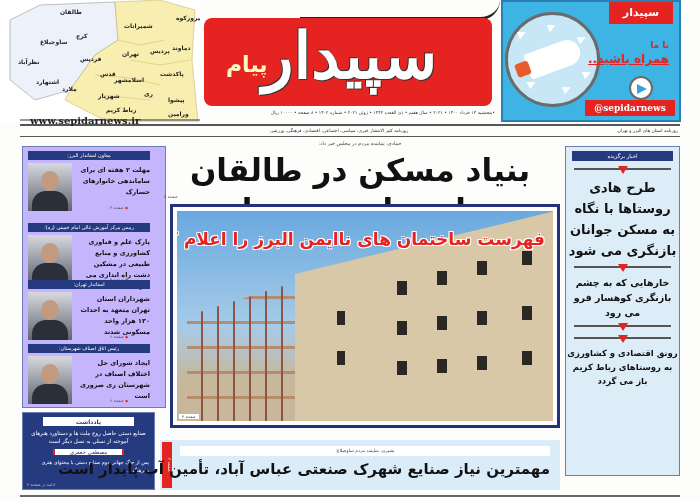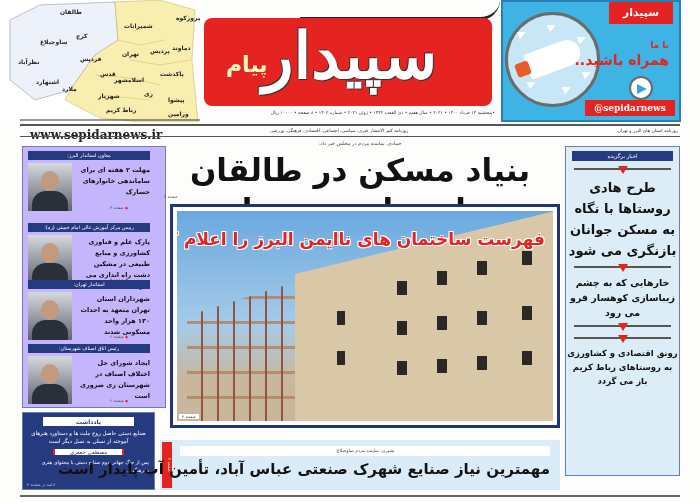--- a/index.html
+++ b/index.html
@@ -16,27 +16,27 @@
   .mast-top-curve { left: 300px; top: 0; width: 200px; height: 20px; border-bottom: 3px solid #222; border-radius: 0 0 60px 0; }
   .dateline { left: 210px; top: 110px; width: 285px; font-size: 4.5px; color: #333; text-align: right; white-space: nowrap; overflow: hidden; }
   
   .ad { left: 501px; top: 0; width: 180px; height: 122px; background: #3db4e4; border: 2px solid #2a7fb0; overflow: hidden; }
   .ad-brand { position: absolute; right: 6px; top: 0; width: 64px; height: 22px; background: #e52421; color: #fff; font-size: 11px; font-weight: bold; text-align: center; line-height: 22px; }
   .ad-circle { position: absolute; left: 2px; top: 10px; width: 95px; height: 95px; border-radius: 50%; background: #c7e7f6; border: 3px solid #6b6b6b; overflow: hidden; }
   .megaphone { position: absolute; left: 18px; top: 30px; width: 55px; height: 26px; background: #fff; transform: rotate(-20deg); border-radius: 4px 20px 20px 4px; }
   .megaphone::before { content: ""; position: absolute; left: -12px; top: 6px; width: 14px; height: 14px; background: #ea5a2b; border-radius: 3px; }
   .plane { position: absolute; width: 0; height: 0; border-left: 8px solid #fff; border-top: 4px solid transparent; border-bottom: 4px solid transparent; transform: rotate(-25deg); }
   .ad-text1 { position: absolute; right: 10px; top: 38px; color: #e52421; font-size: 9px; font-weight: bold; }
-  .ad-text2 { position: absolute; right: 10px; top: 50px; color: #e52421; font-size: 14px; font-weight: bold; }
+  .ad-text2 { position: absolute; right: 10px; top: 50px; color: #e52421; font-size: 12px; font-weight: bold; text-decoration: underline; }
   .tg-circle { position: absolute; right: 26px; top: 74px; width: 24px; height: 24px; border-radius: 50%; background: #fff; border: 2px solid #6b6b6b; }
   .tg-circle::after { content: ""; position: absolute; left: 6px; top: 6px; border-left: 10px solid #3aa1e0; border-top: 5px solid transparent; border-bottom: 5px solid transparent; }
   .ad-handle { position: absolute; left: 82px; bottom: 4px; width: 90px; height: 16px; background: #e52421; color: #fff; font-family: "DejaVu Serif", serif; font-size: 9px; font-weight: bold; text-align: center; line-height: 16px; direction: ltr; }
   
   .rule { left: 20px; width: 660px; height: 2px; background: #555; }
-  .website { left: 30px; top: 128px; font-family: "DejaVu Serif", serif; font-size: 12px; font-weight: bold; color: #222; direction: ltr; }
+  .website { left: 30px; top: 115px; font-family: "DejaVu Serif", serif; font-size: 10px; font-weight: bold; color: #222; direction: ltr; }
   .infobar-text { top: 128px; font-size: 4.5px; color: #333; white-space: nowrap; }
   
   .leftcol { left: 22px; top: 146px; width: 144px; height: 262px; border: 1.5px solid #6b7db3; background: #c4b5fd; }
   .lbox { position: absolute; left: 5px; width: 122px; }
   .lbox-head { height: 9px; background: #263a80; color: #fff; font-size: 5px; text-align: center; line-height: 9px; white-space: nowrap; overflow: hidden; }
   .lbox-photo { position: absolute; left: 0; top: 12px; width: 44px; height: 48px; background: linear-gradient(#d7d9de, #5e6470); }
   .lbox-photo::before { content: ""; position: absolute; left: 13px; top: 8px; width: 18px; height: 20px; border-radius: 50%; background: #c19a80; }
   .lbox-photo::after { content: ""; position: absolute; left: 4px; top: 28px; width: 36px; height: 20px; border-radius: 14px 14px 0 0; background: #2b2f3a; }
   .lbox-text { position: absolute; right: 0; top: 14px; width: 74px; font-size: 6.5px; font-weight: bold; color: #111; line-height: 11px; text-align: right; }
   .lbox-ref { position: absolute; right: 22px; top: 54px; font-size: 4px; color: #444; }
@@ -202,19 +202,19 @@
   <div class="bs-tab">صفحه ۲</div>
   <div class="bs-kicker">بشیری، نماینده مردم ساوجبلاغ:</div>
   <div class="bs-headline">مهمترین نیاز صنایع شهرک صنعتی عباس آباد، تأمین آب پایدار است</div>
 </div>
 
 <div class="abs rightcol">
   <div class="rc-head">اخبار برگزیده</div>
   <div class="rc-sep"></div>
   <div class="rc-item rc-big">طرح هادی روستاها با نگاه به مسکن جوانان بازنگری می شود</div>
   <div class="rc-sep"></div>
-  <div class="rc-item rc-mid">خارهایی که به چشم زیباسازی کوهسار فرو می رود</div>
+  <div class="rc-item rc-mid">خارهایی که به چشم بازنگری کوهسار فرو می رود</div>
   <div class="rc-sep"></div>
   <div class="rc-sep"></div>
   <div class="rc-item rc-small">رونق اقتصادی و کشاورزی به روستاهای رباط کریم باز می گردد</div>
 </div>
 
 <div class="abs bottom-rule"></div>
 
 </body></html>

